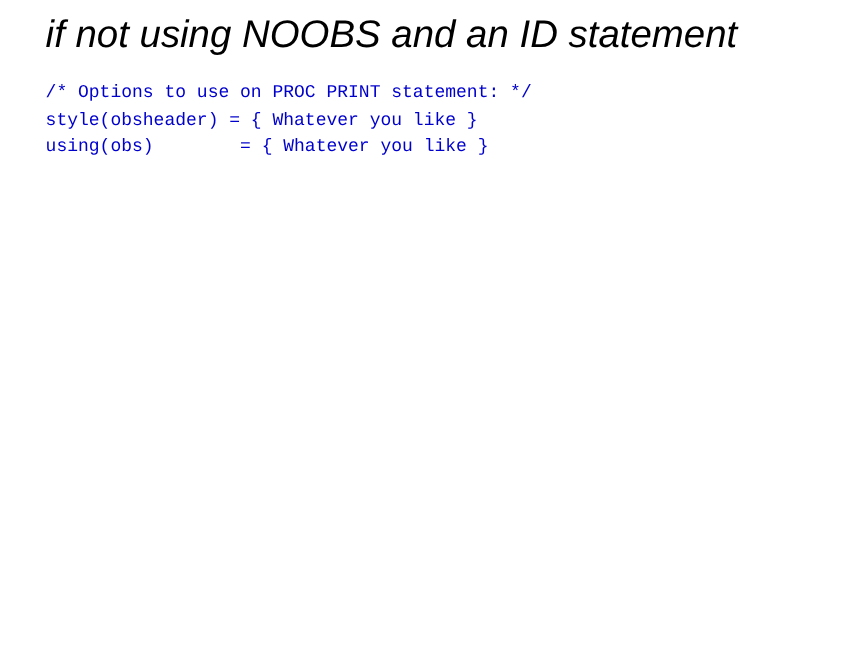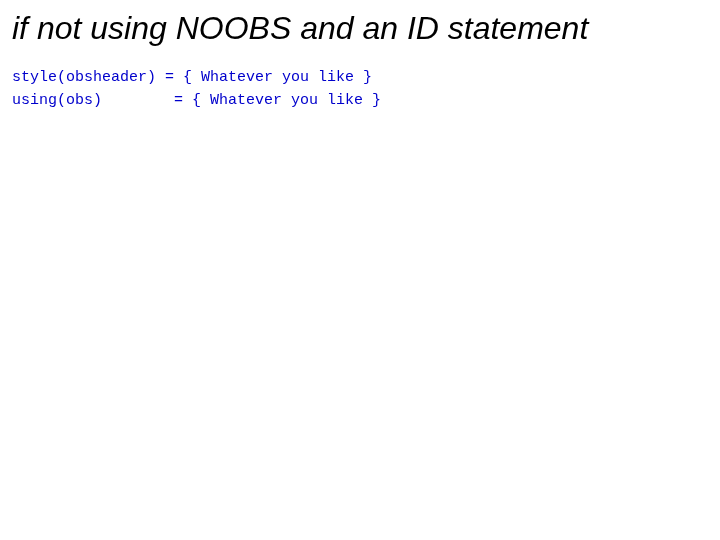--- a/index.html
+++ b/index.html
@@ -13,21 +13,21 @@
       height: 540px;
       background: #ffffff;
       font-family: Arial, sans-serif;
       overflow: hidden;
     }
 
     .page-container {
       width: 720px;
       height: 540px;
       background: #ffffff;
-      padding: 10px 12px;
+      padding: 10px 38px;
     }
 
     .slide-title {
       font-size: 32px;
       font-style: italic;
       font-weight: normal;
       color: #000000;
       margin-bottom: 16px;
       padding-bottom: 4px;
     }
@@ -44,16 +44,17 @@
       white-space: pre;
     }
   </style>
 </head>
 <body>
 
 <div class="page-container">
   <h1 class="slide-title">if not using NOOBS and an ID statement</h1>
 
   <div class="code-block">
+    <span class="code-line">/* Options to use on PROC PRINT statement: */</span>
     <span class="code-line">style(obsheader) = { Whatever you like }</span>
     <span class="code-line">using(obs)        = { Whatever you like }</span>
   </div>
 </div>
 
 </body></html>

